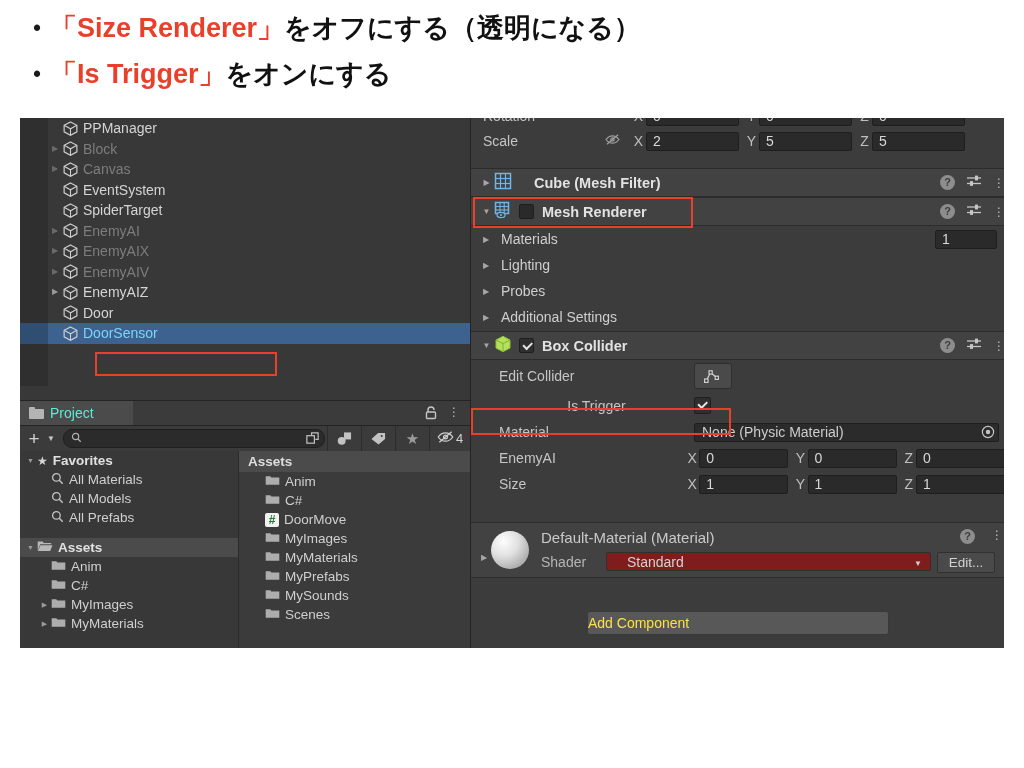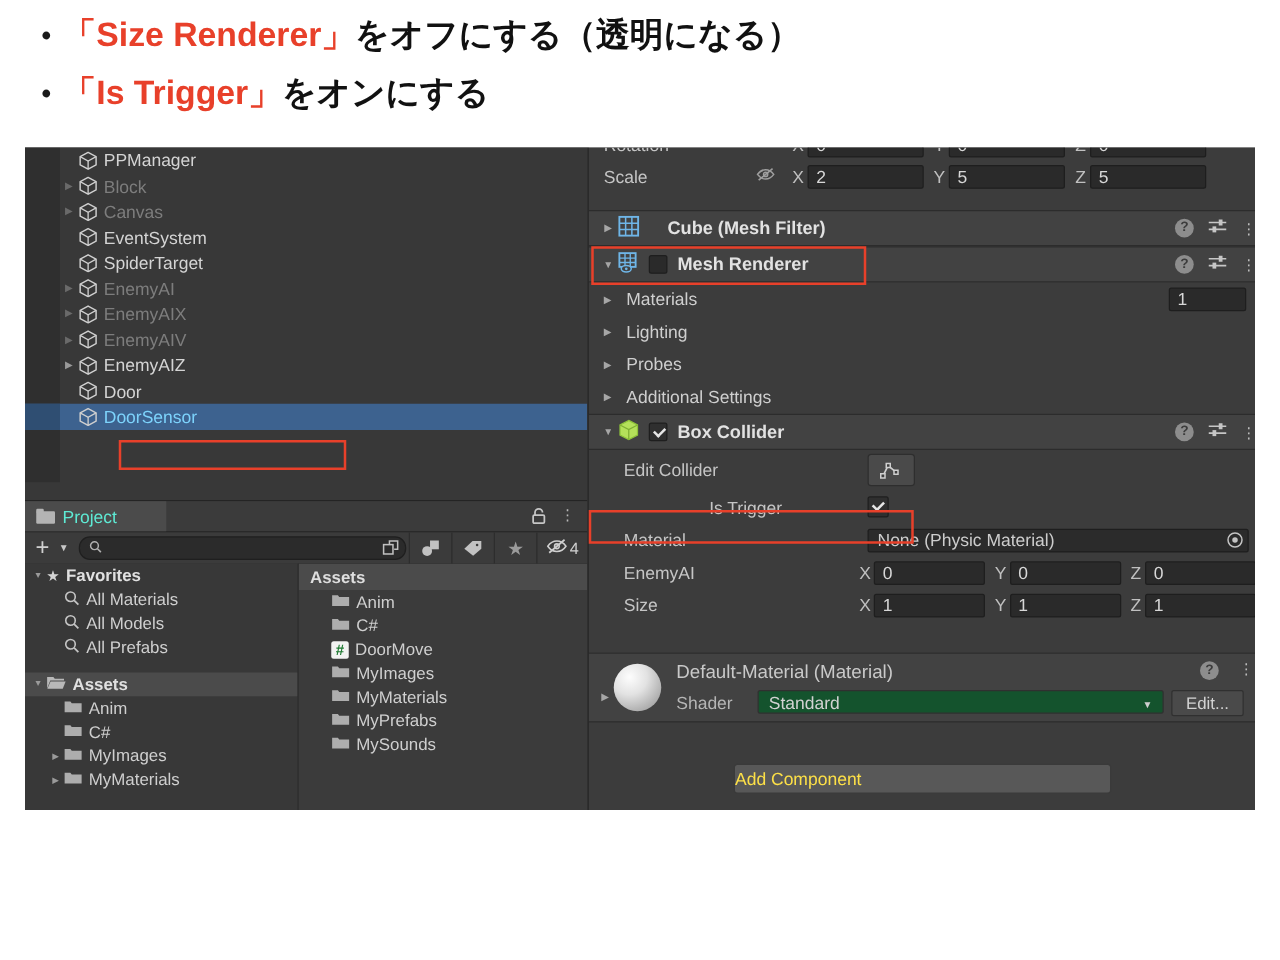--- a/index.html
+++ b/index.html
@@ -119,23 +119,23 @@
              font-size:14px;display:flex;align-items:flex-start;padding-left:7px;box-sizing:border-box;position:relative;}
 
   
   #mat-block{position:absolute;left:0;top:404px;width:534px;height:55px;background:#424242;
              border-top:1px solid #2c2c2c;border-bottom:1px solid #2c2c2c;}
   #mat-sphere{position:absolute;left:20px;top:8px;width:38px;height:38px;border-radius:50%;
       background:radial-gradient(circle at 33% 28%, #fdfdfd 0%, #e2e2e2 38%, #b3b3b3 72%, #8f8f8f 100%);}
   #mat-title{position:absolute;left:70px;top:6px;font-size:15px;color:#c9c9c9;}
   #mat-foldarrow{position:absolute;left:10px;top:30px;color:#a6a6a6;font-size:8px;}
   #mat-shader-lbl{position:absolute;left:70px;top:31px;font-size:14px;color:#b5b5b5;}
-  #mat-shader-field{position:absolute;left:135px;top:29px;width:325px;height:19px;background:#14532d;
+  #mat-shader-field{position:absolute;left:135px;top:29px;width:325px;height:19px;background:#7f1d1d;
       border:1px solid #303030;border-radius:2px;color:#d2d2d2;font-size:14px;display:flex;align-items:center;
-      padding-left:8px;box-sizing:border-box;}
+      padding-left:20px;box-sizing:border-box;}
   #mat-shader-caret{position:absolute;right:8px;top:6px;color:#cfcfcf;font-size:8px;}
   #mat-edit{position:absolute;left:466px;top:29px;width:56px;height:19px;background:#4a4a4a;border:1px solid #303030;
       border-radius:2px;color:#d2d2d2;font-size:13.5px;display:flex;align-items:center;justify-content:center;}
   #mat-help{position:absolute;right:30px;top:6px;}
   #mat-kebab{position:absolute;right:10px;top:7px;}
 
   #insp-gap{position:absolute;left:0;top:459px;width:534px;height:34px;background:#3c3c3c;border-top:1px solid #2c2c2c;}
   #add-comp{position:absolute;left:116px;top:493px;width:300px;height:22px;background:#585858;
       border:1px solid #3a3a3a;border-radius:3px;color:#fde047;font-size:14px;text-align:left;line-height:22px;}
   #insp-bottom{position:absolute;left:0;top:493px;width:534px;height:37px;background:#3c3c3c;}
@@ -448,20 +448,26 @@
                     <path d="M0.7 2.2h4.6l1.1 1.4h7.9v7.1H0.7z" fill="#adadad"></path>
                   </svg></span>
                 <span class="p-label">MyPrefabs</span>
               </div>
               <div class="g-row">
                 <span style="margin-right:5px;"><svg width="15" height="12" viewBox="0 0 15 12">
                     <path d="M0.7 2.2h4.6l1.1 1.4h7.9v7.1H0.7z" fill="#adadad"></path>
                   </svg></span>
                 <span class="p-label">MySounds</span>
               </div>
+              <div class="g-row">
+                <span style="margin-right:5px;"><svg width="15" height="12" viewBox="0 0 15 12">
+                    <path d="M0.7 2.2h4.6l1.1 1.4h7.9v7.1H0.7z" fill="#adadad"></path>
+                  </svg></span>
+                <span class="p-label">Scenes</span>
+              </div>
             </div>
         </div>
       </div>
     </div>
 
     <div class="red-box" id="rb-doorsensor"></div>
   </div>
 
   <div id="inspector">
     <div class="insp-clip">

